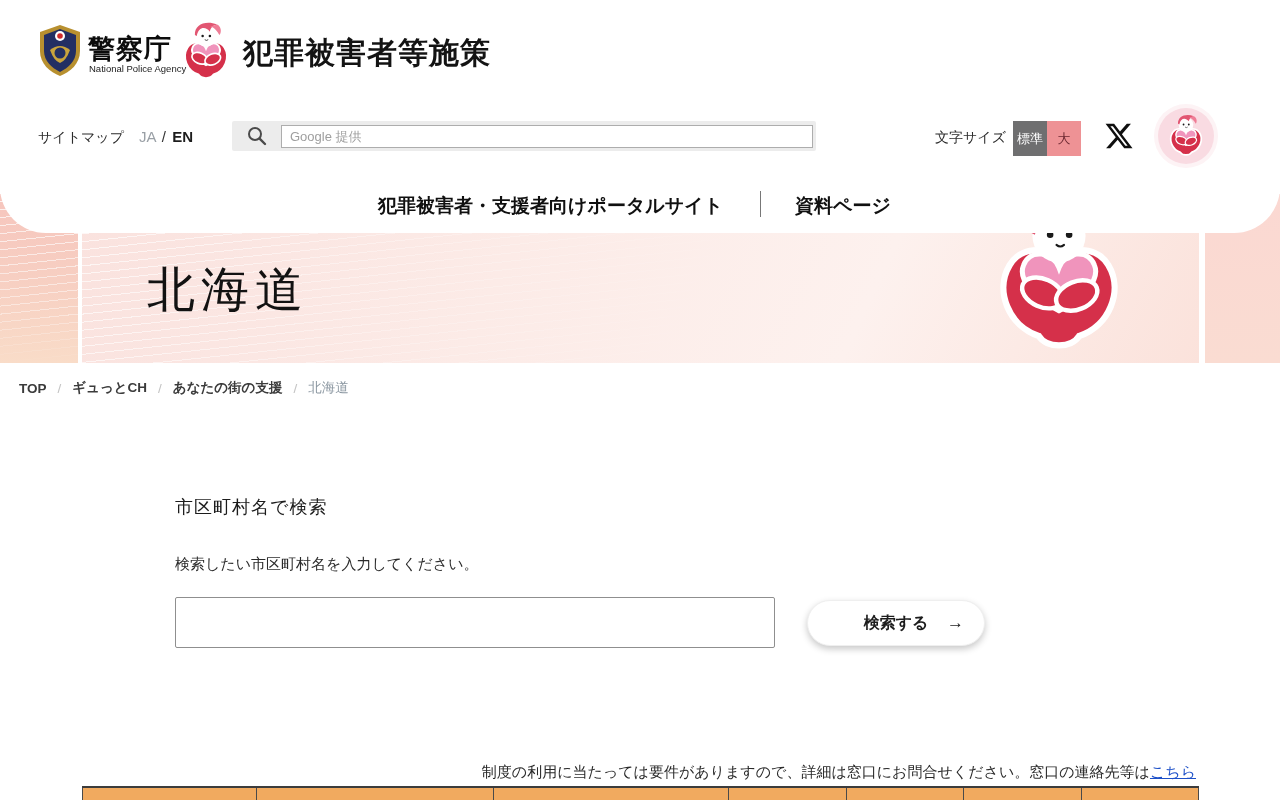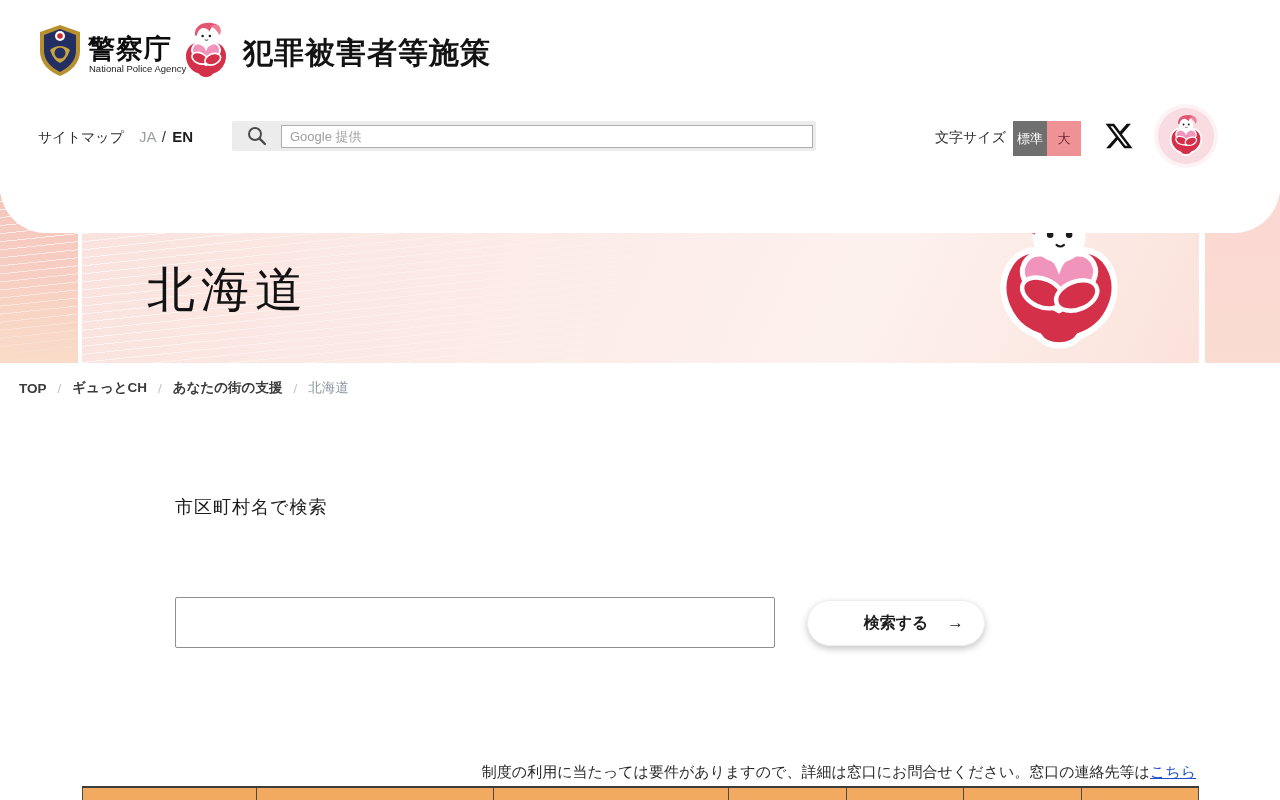--- a/index.html
+++ b/index.html
@@ -169,33 +169,39 @@
     <svg class="x-icon" width="30" height="30" viewBox="0 0 24 24">
       <path fill="#0f0f0f" d="M18.244 2.25h3.308l-7.227 8.26 8.502 11.24H16.17l-5.214-6.817L4.99 21.75H1.68l7.73-8.835L1.254 2.25H8.08l4.713 6.231 5.451-6.231zm-1.161 17.52h1.833L7.084 4.126H5.117l11.966 15.644z"></path>
     </svg>
 
     <div class="avatar">
       <svg width="42" height="46" viewBox="0 0 120 132">
           <use href="#mascot"></use>
         </svg>
     </div>
 
+    <div class="nav-row">
+      <div class="nav-link nav1">犯罪被害者・支援者向けポータルサイト</div>
+      <div class="nav-divider"></div>
+      <div class="nav-link nav2">資料ページ</div>
+    </div>
   </div>
 
   <nav class="breadcrumb">
     <span class="crumb">TOP</span>
     <span class="sep">/</span>
     <span class="crumb">ギュっとCH</span>
     <span class="sep">/</span>
     <span class="crumb">あなたの街の支援</span>
     <span class="sep">/</span>
     <span class="crumb current">北海道</span>
   </nav>
 
   <h2 class="sec-heading">市区町村名で検索</h2>
+  <p class="sec-instruction">検索したい市区町村名を入力してください。</p>
   <input class="muni-input" type="text" value="" style="">
   <div class="pill-btn btn-search">
     <span>検索する</span>
     <span class="arrow">→</span>
   </div>
 
   <div class="notice">
     <span>制度の利用に当たっては要件がありますので、詳細は窓口にお問合せください。窓口の連絡先等は</span><a>こちら</a>
   </div>
   <div class="result-table">

